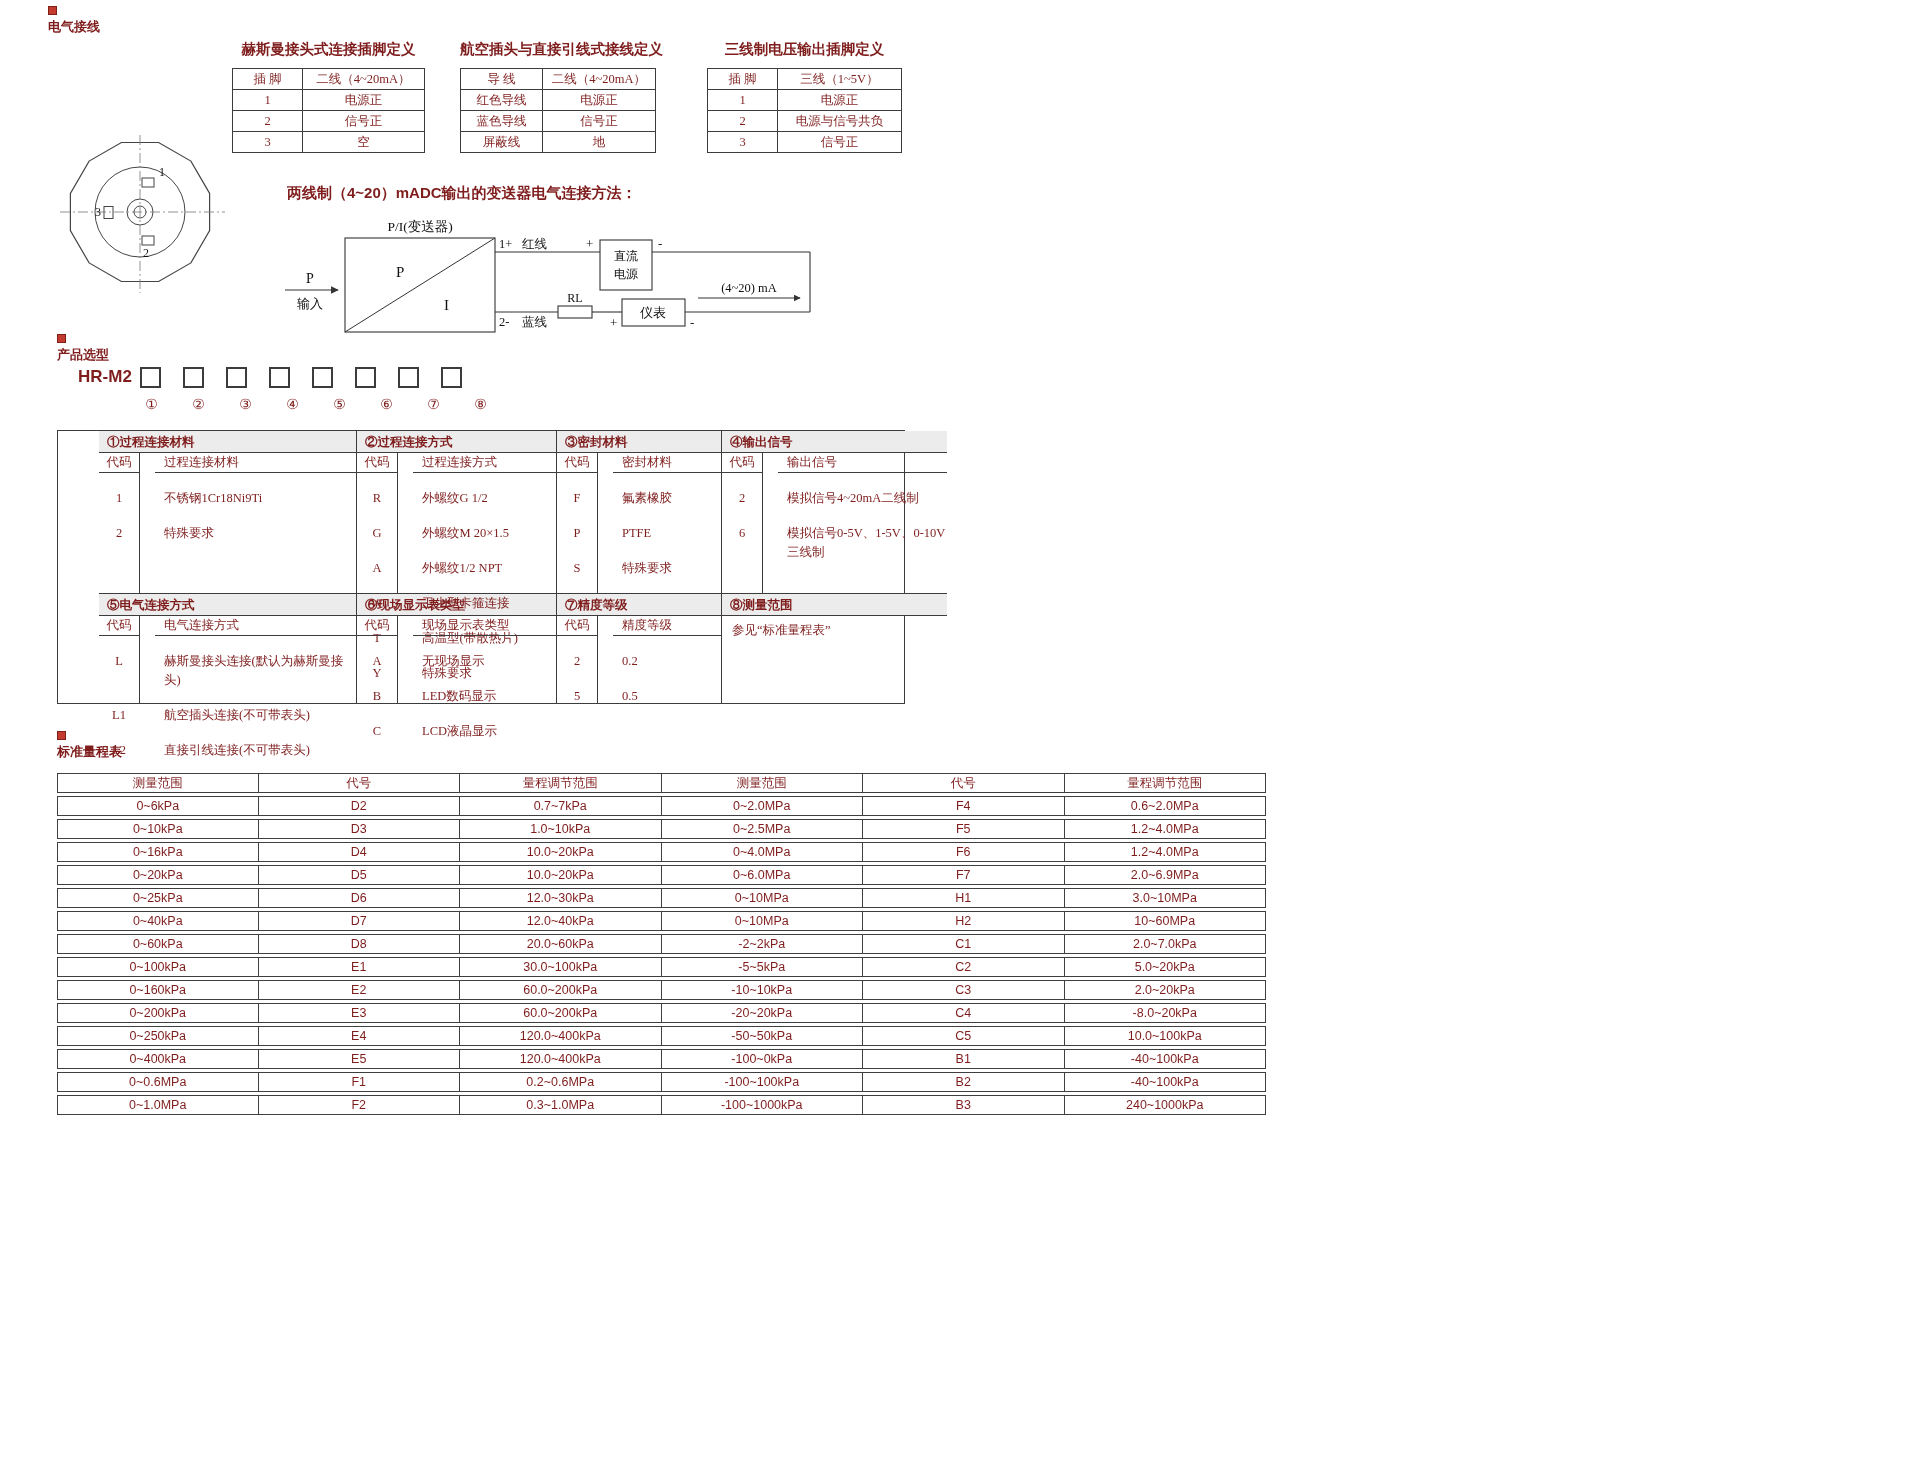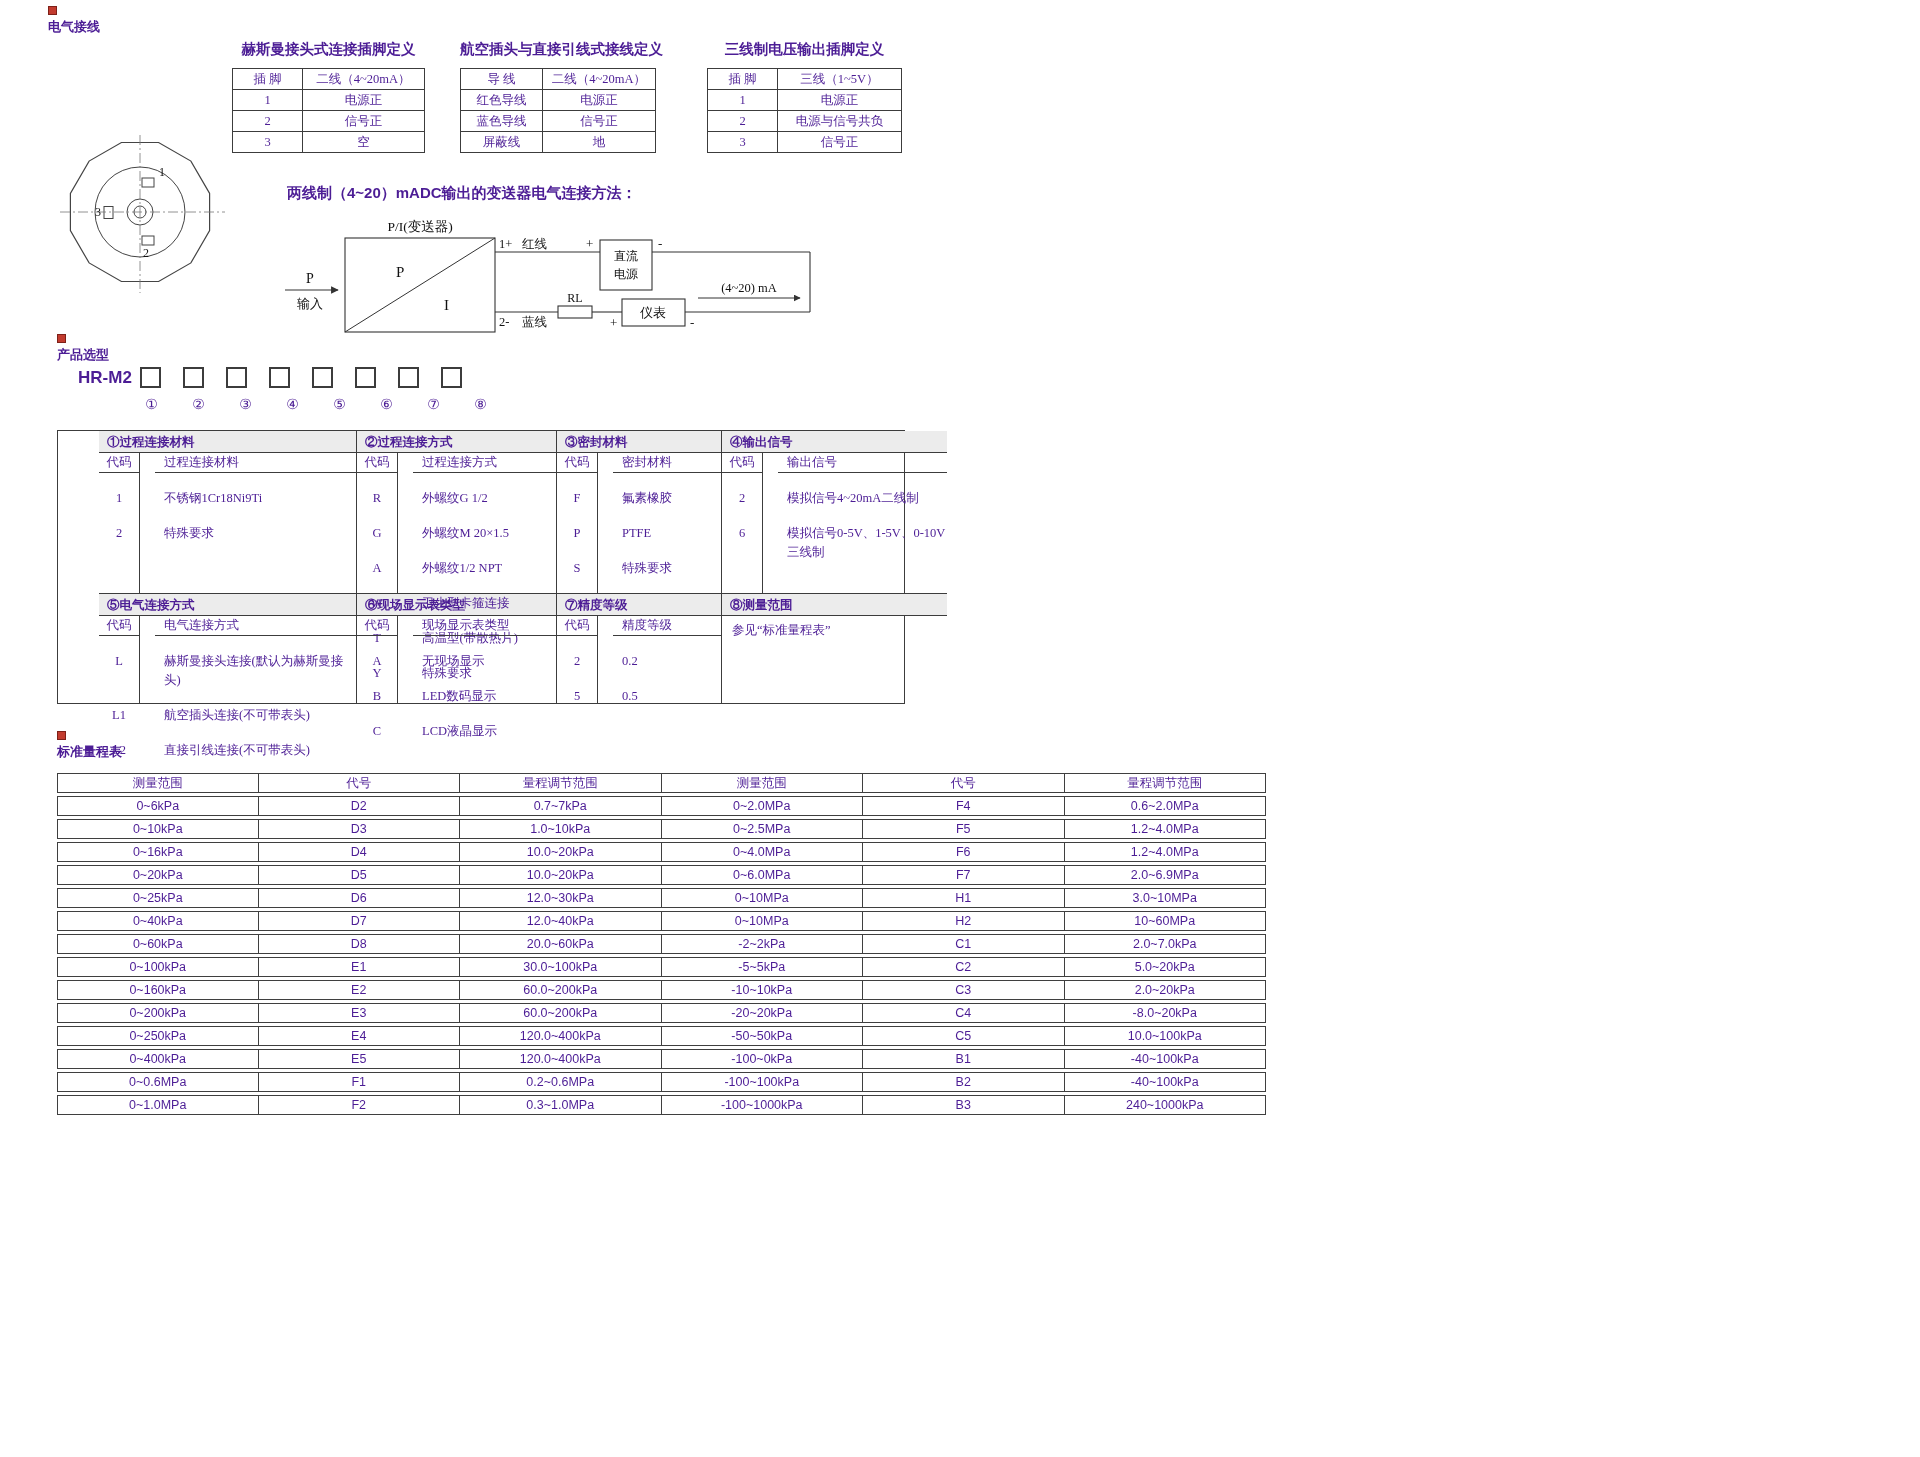--- a/index.html
+++ b/index.html
@@ -1,36 +1,36 @@
 <!DOCTYPE html>
 <html><head>
 <meta charset="utf-8">
 <style>
   * { margin:0; padding:0; box-sizing:border-box; }
   html,body { background:#ffffff; }
   #page { position:relative; width:1920px; height:1457px; background:#ffffff;
-          font-family:"Liberation Serif", serif; color:#4c1d95; overflow:hidden; }
+          font-family:"Liberation Serif", serif; color:#7f1d1d; overflow:hidden; }
   .abs { position:absolute; }
 
   
   .sec-icon { display:block; width:9px; height:9px; background:#c23b2e; border:1px solid #7e2018; }
   .sec-title { font-family:"Liberation Sans", sans-serif; font-weight:bold; font-size:13px; margin-top:3px; white-space:nowrap; }
 
   
   .pin-title { font-family:"Liberation Sans", sans-serif; font-weight:bold; font-size:14.5px;
                text-align:center; white-space:nowrap; margin-bottom:9px; }
   .pin-table { border-collapse:collapse; width:100%; background:#fff; }
   .pin-table th, .pin-table td { border:1px solid #3c3c3c; font-size:12.5px; font-weight:normal;
                text-align:center; height:21px; padding:0 4px; white-space:nowrap; }
 
   .diag-title { font-family:"Liberation Sans", sans-serif; font-weight:bold; font-size:15px; white-space:nowrap; }
   svg text { font-family:"Liberation Serif", serif; fill:#111; }
 
   
-  .model-row { display:flex; align-items:center; }
+  .model-row { display:flex; align-items:flex-start; }
   .model-label { font-family:"Liberation Sans", sans-serif; font-weight:bold; font-size:17px; margin-right:8px; }
   .model-box { display:inline-block; width:21px; height:21px; border:2px solid #3c3c3c; margin-right:22px; background:#fff; }
   .mark { display:inline-block; width:21px; margin-right:22px; text-align:center; font-size:14px; }
 
   .sel-table { display:grid; grid-template-columns:258px 200px 165px 225px;
                grid-template-rows:22px 141px 22px 87px; border:1px solid #3c3c3c; background:#fff;padding-left:41px; }
   .sel-title { background:#ececec; border-bottom:1px solid #3c3c3c; font-family:"Liberation Sans", sans-serif;
                font-weight:bold; font-size:12.5px; padding:3px 8px; white-space:nowrap; }
   .bR { border-right:1px solid #3c3c3c; }
   .sel-body { position:relative; }

